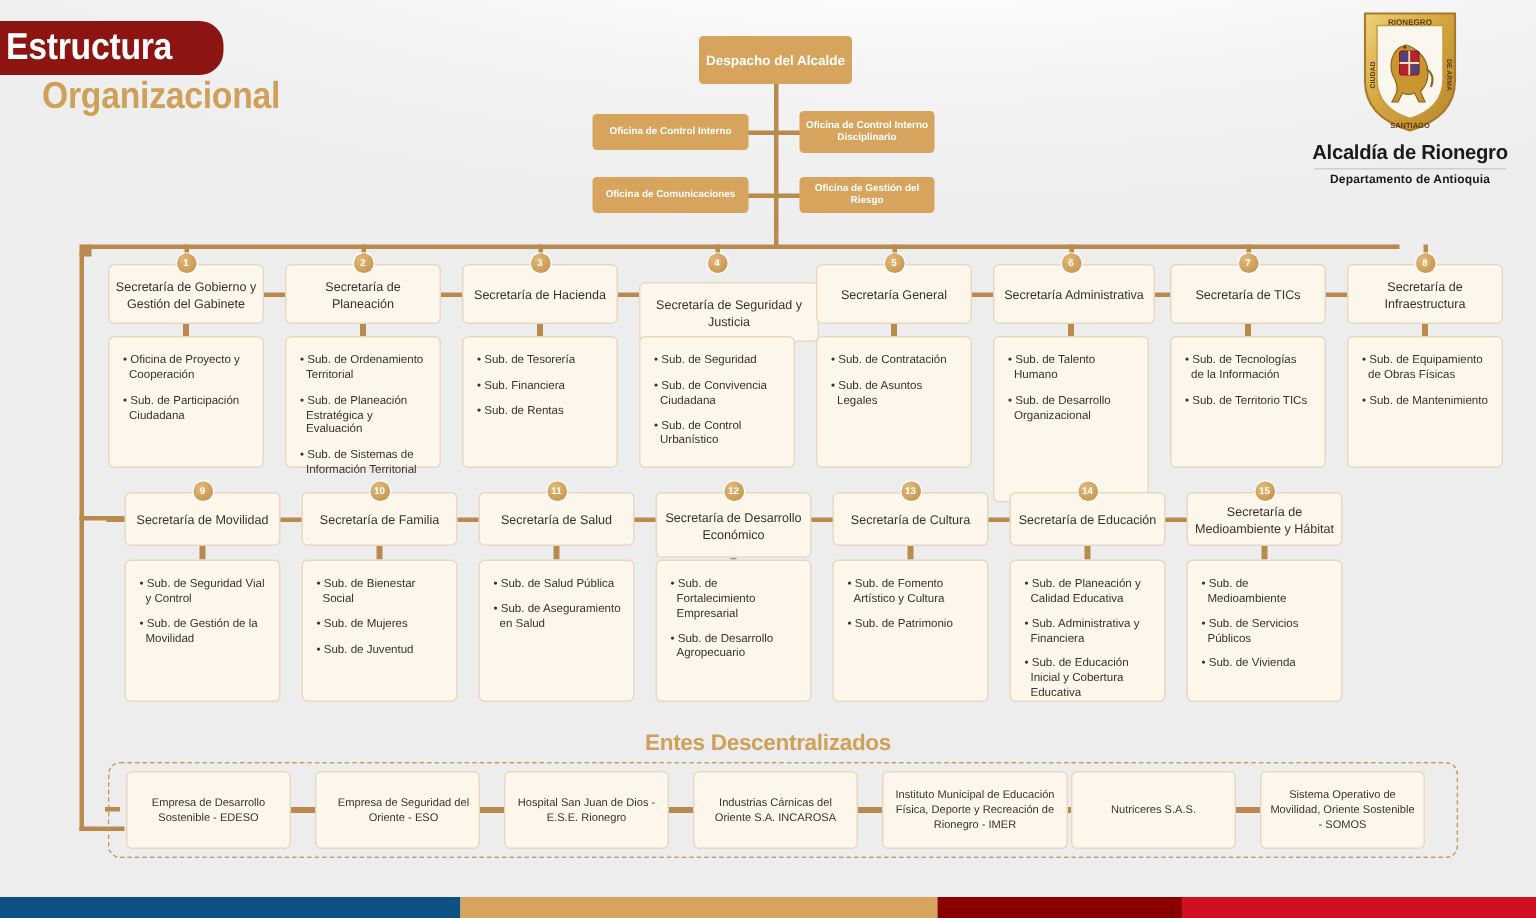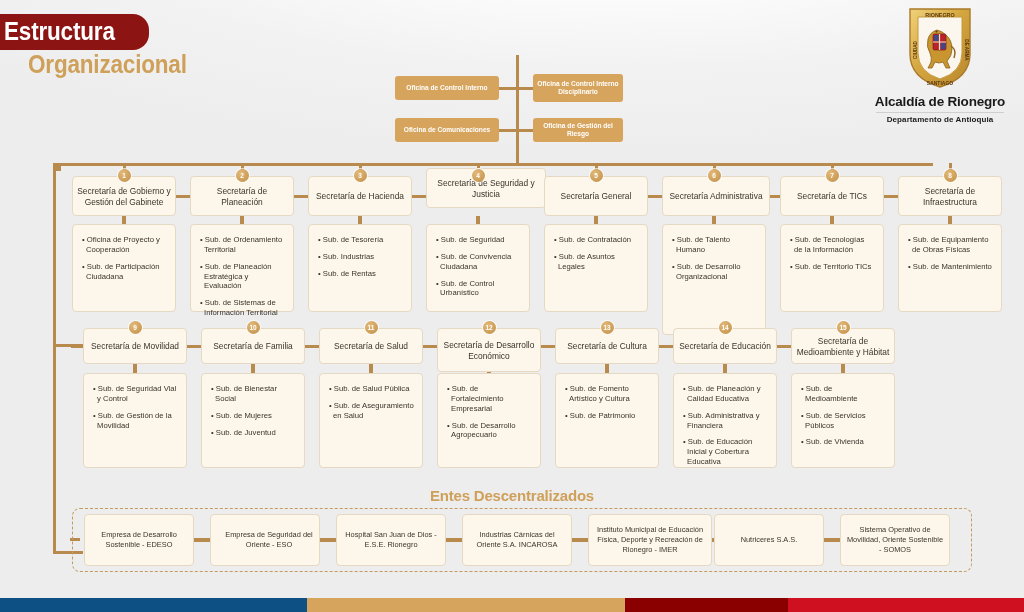--- a/index.html
+++ b/index.html
@@ -165,20 +165,23 @@
     </div>
     <div class="logo-name">Alcaldía de Rionegro</div>
     <div class="logo-rule"></div>
     <div class="logo-sub">Departamento de Antioquia</div>
   </div>
 
   <div class="conn" style="left:516px;top:55px;width:3px;height:109px;"></div>
   <div class="conn" style="left:497px;top:87px;width:42px;height:3px;"></div>
   <div class="conn" style="left:497px;top:129px;width:42px;height:3px;"></div>
 
+  <div class="gbox" style="left:466px;top:24px;width:102px;height:32px;font-size:9px;">
+    <span>Despacho del Alcalde</span>
+  </div>
   <div class="gbox" style="left:395px;top:76px;width:104px;height:24px;font-size:6.6px;">
     <span>Oficina de Control Interno</span>
   </div>
   <div class="gbox" style="left:533px;top:74px;width:90px;height:28px;font-size:6.6px;">
     <span>Oficina de Control Interno Disciplinario</span>
   </div>
   <div class="gbox" style="left:395px;top:118px;width:104px;height:24px;font-size:6.6px;">
     <span>Oficina de Comunicaciones</span>
   </div>
   <div class="gbox" style="left:533px;top:118px;width:90px;height:24px;font-size:6.6px;">
@@ -222,25 +225,25 @@
       <div class="cream" style="left: 308px; top: 176px; width: 104px; height: 40px;">
         <div class="head-title">Secretaría de Hacienda</div>
       </div>
       <div class="badge" style="left: 353.5px; top: 169px;">3</div>
       <div class="conn" style="left: 358px; top: 216px; width: 4px; height: 8px;"></div>
       <div class="conn" style="left: 293px; top: 194.5px; width: 16px; height: 3px;"></div>
       <div class="conn" style="left: 358.5px; top: 163px; width: 3px; height: 13px;"></div>
       <div class="cream" style="left: 308px; top: 224px; width: 104px; height: 88px;">
         <div class="sublist">
           <div class="li">• Sub. de Tesorería</div>
-          <div class="li">• Sub. Industrias</div>
+          <div class="li">• Sub. Financiera</div>
           <div class="li">• Sub. de Rentas</div>
         </div>
       </div>
-      <div class="cream" style="left: 426px; top: 168px; width: 120px; height: 40px;">
+      <div class="cream" style="left: 426px; top: 188px; width: 120px; height: 40px;">
         <div class="head-title">Secretaría de Seguridad y Justicia</div>
       </div>
       <div class="badge" style="left: 471.5px; top: 169px;">4</div>
       <div class="conn" style="left: 476px; top: 216px; width: 4px; height: 8px;"></div>
       <div class="conn" style="left: 411px; top: 194.5px; width: 16px; height: 3px;"></div>
       <div class="conn" style="left: 476.5px; top: 163px; width: 3px; height: 13px;"></div>
       <div class="cream" style="left: 426px; top: 224px; width: 104px; height: 88px;">
         <div class="sublist">
           <div class="li">• Sub. de Seguridad</div>
           <div class="li">• Sub. de Convivencia Ciudadana</div>

